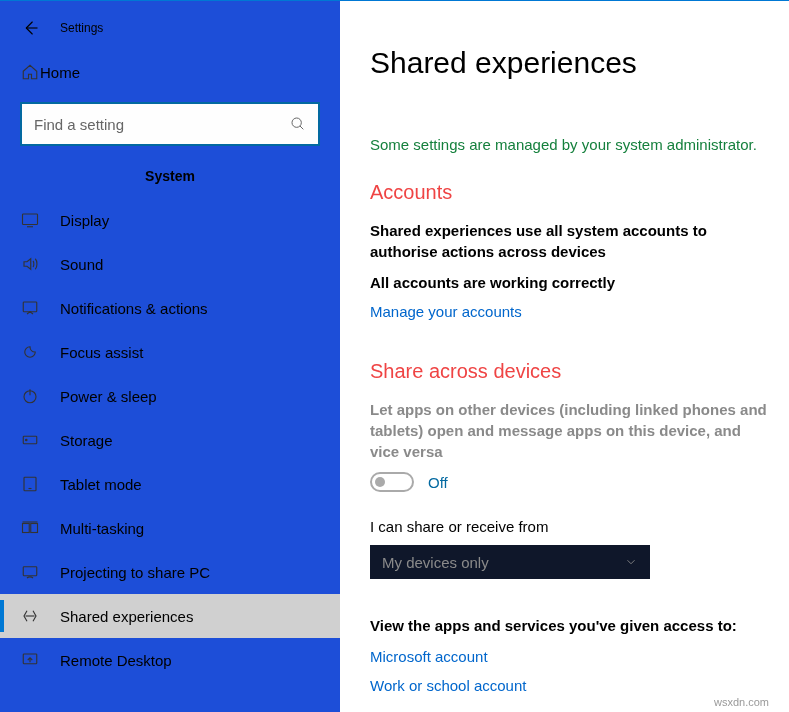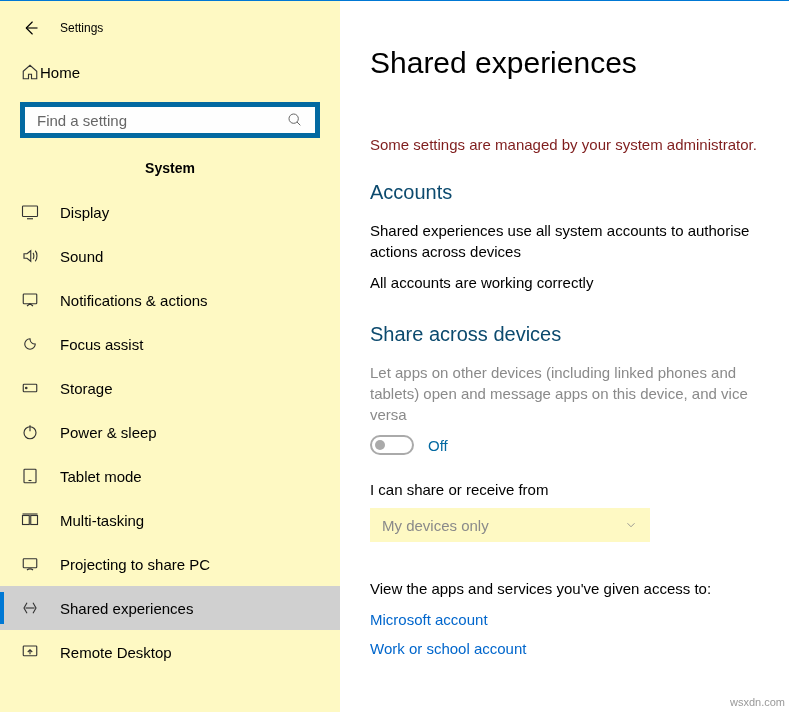--- a/index.html
+++ b/index.html
@@ -1,47 +1,47 @@
 <!DOCTYPE html>
 <html><head>
   <meta charset="utf-8">
   <style>
     * { margin: 0; padding: 0; box-sizing: border-box; font-family: "Segoe UI", -apple-system, sans-serif; }
     body { width: 789px; height: 712px; background: #fff; overflow: hidden; position: relative; }
     .top-accent { position: absolute; top: 0; left: 0; right: 0; height: 1px; background: #0078d4; }
     .container { display: flex; height: 100%; }
-    .sidebar { width: 340px; background: #fef9c3; padding-top: 12px; height: 100%; }
+    .sidebar { width: 340px; background: #1d4ed8; padding-top: 12px; height: 100%; }
     .header-row { display: flex; align-items: center; padding: 6px 20px 14px 20px; gap: 20px; }
     .back-icon { width: 20px; height: 20px; display: flex; align-items: center; justify-content: center; cursor: pointer; }
     .app-title { font-size: 12px; font-weight: 400; color: #000; }
     .home-row { display: flex; align-items: center; padding: 10px 20px; cursor: pointer; }
     .icon-slot { width: 20px; height: 20px; display: flex; align-items: center; justify-content: center; color: #333; }
     .nav-label { font-size: 15px; color: #000; }
-    .search-box { margin: 10px 20px 16px 20px; height: 36px; background: #fefefe; border: 5px solid #0369a1; display: flex; align-items: center; padding: 0 12px; justify-content: space-between; cursor: text; }
+    .search-box { margin: 10px 20px 16px 20px; height: 44px; background: #fefefe; border: 2px solid #0369a1; display: flex; align-items: center; padding: 0 12px; justify-content: space-between; cursor: text; }
     .search-placeholder { font-size: 15px; color: #666; }
     .section-title { padding: 6px 20px 14px 20px; font-size: 14px; font-weight: 600; text-align: center; }
     .nav-item { display: flex; align-items: center; padding: 12px 12px 12px 20px; gap: 20px; cursor: pointer; position: relative; }
     .nav-item.selected { background: #d0d0d0; }
     .nav-item.selected::before { content: ""; position: absolute; left: 0; top: 6px; bottom: 6px; width: 4px; background: #0078d4; }
     .main { flex: 1; padding: 46px 20px 20px 30px; overflow-y: auto; }
     .page-title { font-size: 30px; font-weight: 300; color: #000; margin-bottom: 56px; }
-    .admin-warning { color: #7f1d1d; font-size: 15px; margin-bottom: 28px; }
-    .section-heading { font-size: 20px; font-weight: 400; color: #0c4a6e; margin-bottom: 16px; }
-    .body-text { font-size: 15px; color: #000; margin-bottom: 10px; line-height: 1.4; }
+    .admin-warning { color: #15803d; font-size: 15px; margin-bottom: 28px; }
+    .section-heading { font-size: 20px; font-weight: 400; color: #ef4444; margin-bottom: 16px; }
+    .body-text { font-size: 15px; color: #000; margin-bottom: 10px; line-height: 1.4; font-weight: bold; }
     .body-text.disabled { color: #8a8a8a; }
     .link { color: #0066cc; font-size: 15px; cursor: pointer; display: inline-block; margin-bottom: 10px; }
     .gap-block { margin-top: 30px; }
     .toggle-row { display: flex; align-items: center; gap: 14px; margin-bottom: 26px; }
     .toggle { width: 44px; height: 20px; border: 2px solid #aaa; border-radius: 10px; position: relative; cursor: not-allowed; }
     .toggle-knob { width: 10px; height: 10px; background: #aaa; border-radius: 50%; position: absolute; left: 3px; top: 3px; }
     .toggle-label { font-size: 15px; color: #0369a1; }
     .dropdown-label { font-size: 15px; color: #000; margin-bottom: 10px; }
-    .dropdown { width: 280px; height: 34px; background: #fef9c3; display: flex; align-items: center; justify-content: space-between; padding: 0 12px; cursor: not-allowed; margin-bottom: 36px; }
+    .dropdown { width: 280px; height: 34px; background: #0f172a; display: flex; align-items: center; justify-content: space-between; padding: 0 12px; cursor: not-allowed; margin-bottom: 36px; }
     .dropdown-text { font-size: 15px; color: #8a8a8a; }
-    .watermark { position: absolute; right: 4px; bottom: 4px; font-size: 11px; color: #999; }
+    .watermark { position: absolute; right: 20px; bottom: 4px; font-size: 11px; color: #999; }
     svg { display: block; }
   </style>
 </head>
 <body>
 
 <div class="top-accent"></div>
 <div class="container">
   <div class="sidebar">
     <div class="header-row">
       <div class="back-icon">
@@ -106,34 +106,34 @@
       <div class="icon-slot">
           <svg width="18" height="18" viewBox="0 0 24 24" fill="none" stroke="#333" stroke-width="1.5">
             <path d="M19 12a7 7 0 1 1-7-7c0 4 3 7 7 7z"></path>
           </svg>
         </div>
       <div class="nav-label">Focus assist</div>
     </div>
     <div class="nav-item">
       <div class="icon-slot">
           <svg width="18" height="18" viewBox="0 0 24 24" fill="none" stroke="#333" stroke-width="1.5">
+            <circle cx="12" cy="13" r="8"></circle>
+            <line x1="12" y1="3" x2="12" y2="11"></line>
+          </svg>
+        </div>
+      <div class="nav-label">Power &amp; sleep</div>
+    </div>
+    <div class="nav-item">
+      <div class="icon-slot">
+          <svg width="18" height="18" viewBox="0 0 24 24" fill="none" stroke="#333" stroke-width="1.5">
             <rect x="3" y="7" width="18" height="10" rx="1"></rect>
             <circle cx="7" cy="12" r="1" fill="#333"></circle>
           </svg>
         </div>
       <div class="nav-label">Storage</div>
-    </div>
-    <div class="nav-item">
-      <div class="icon-slot">
-          <svg width="18" height="18" viewBox="0 0 24 24" fill="none" stroke="#333" stroke-width="1.5">
-            <circle cx="12" cy="13" r="8"></circle>
-            <line x1="12" y1="3" x2="12" y2="11"></line>
-          </svg>
-        </div>
-      <div class="nav-label">Power &amp; sleep</div>
     </div>
     <div class="nav-item">
       <div class="icon-slot">
           <svg width="18" height="18" viewBox="0 0 24 24" fill="none" stroke="#333" stroke-width="1.5">
             <rect x="4" y="3" width="16" height="18" rx="1"></rect>
             <line x1="10" y1="18" x2="14" y2="18"></line>
           </svg>
         </div>
       <div class="nav-label">Tablet mode</div>
     </div>
@@ -176,20 +176,21 @@
     </div>
   </div>
 
   <div class="main">
     <h1 class="page-title">Shared experiences</h1>
     <div class="admin-warning">Some settings are managed by your system administrator.</div>
 
     <div class="section-heading">Accounts</div>
     <div class="body-text">Shared experiences use all system accounts to authorise actions across devices</div>
     <div class="body-text">All accounts are working correctly</div>
+    <a class="link">Manage your accounts</a>
 
     <div class="gap-block">
       <div class="section-heading">Share across devices</div>
       <div class="body-text disabled">Let apps on other devices (including linked phones and tablets) open and message apps on this device, and vice versa</div>
       <div class="toggle-row">
         <div class="toggle">
             <div class="toggle-knob"></div>
           </div>
         <div class="toggle-label">Off</div>
       </div>

